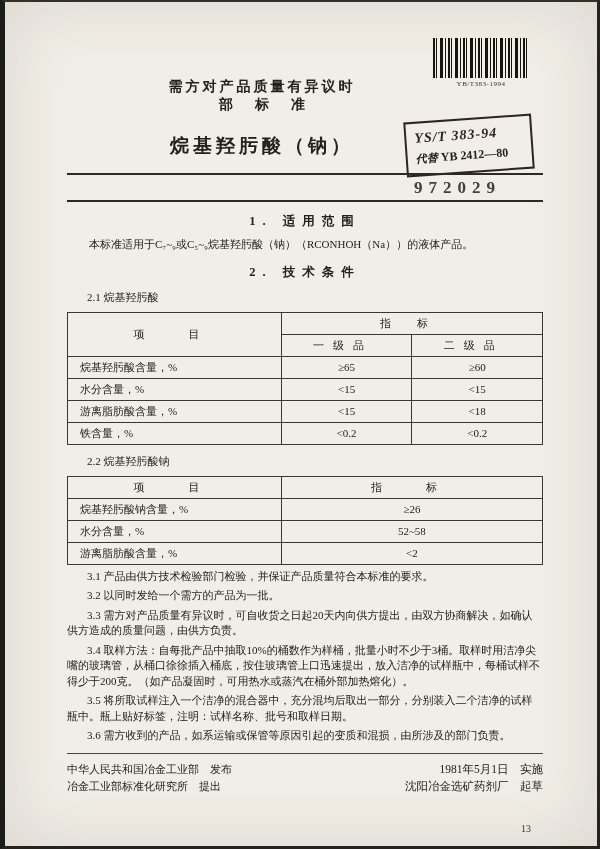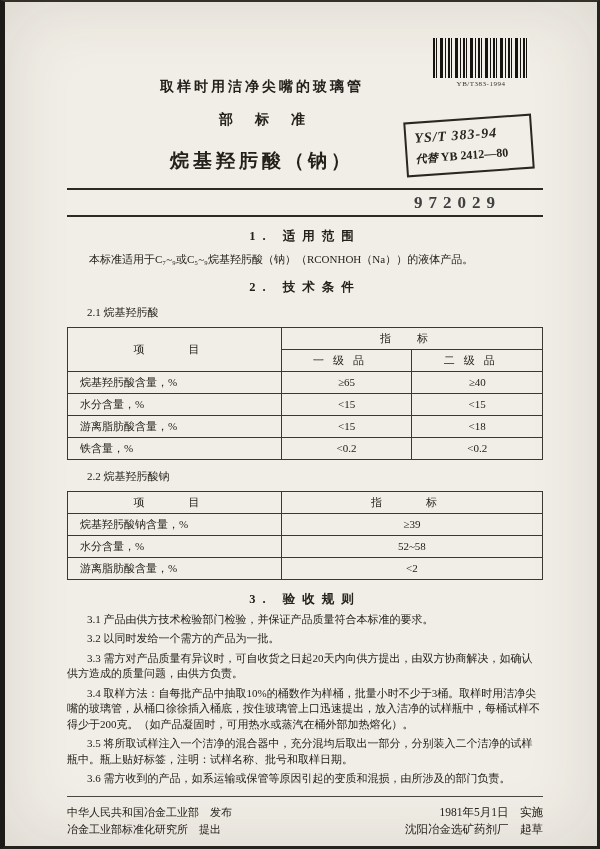--- a/index.html
+++ b/index.html
@@ -17,21 +17,21 @@
     border-right:3px solid #26231e;
     border-top:2px solid #33302a;
     border-bottom:3px solid #26231e;
     box-shadow: inset 0 0 70px rgba(60,50,35,0.12);
   }
   .content { position:relative; padding:0 54px 0 62px; }
 
   
   .head-block { margin-top:76px; width:390px; text-align:center; }
   .ministry { font-size:14px; font-weight:bold; letter-spacing:3px; }
-  .std-type { margin-top:15px; font-size:14px; font-weight:bold; letter-spacing:22px; padding-left:22px; }
+  .std-type { font-size:14px; font-weight:bold; letter-spacing:22px; padding-left:22px; }
   .doc-title { margin-top:19px; font-size:19px; font-weight:bold; letter-spacing:4px; }
 
   
   .barcode { position:absolute; top:36px; right:68px; width:96px; text-align:center; }
   .barcode-bars {
     height:40px;
     background:repeating-linear-gradient(90deg,
       #17130e 0px,#17130e 2px,#f1eee7 2px,#f1eee7 3px,
       #17130e 3px,#17130e 4px,#f1eee7 4px,#f1eee7 7px,
       #17130e 7px,#17130e 10px,#f1eee7 10px,#f1eee7 12px,
@@ -87,21 +87,21 @@
   <div class="hand-box">
     <div class="hand-line1">YS/T 383-94</div>
     <div class="hand-line2">
       <span class="hand-prefix">代替</span><span>YB 2412—80</span>
     </div>
   </div>
 
   <div class="content">
 
     <div class="head-block">
-      <div class="ministry">取样时用洁净尖嘴的玻璃管</div>
+      <div class="ministry">需方对产品质量有异议时</div>
       <div class="std-type">部标准</div>
       <div class="doc-title">烷基羟肟酸（钠）</div>
     </div>
 
     <hr class="rule rule-1">
     <div class="stamp-row">
       <span class="stamp">972029</span>
     </div>
     <hr class="rule">
 
@@ -123,21 +123,21 @@
           <td class="c sp-huge" rowspan="2">项目</td>
           <td class="c sp-big" colspan="2">指标</td>
         </tr>
         <tr>
           <td class="c sp-mid">一级品</td>
           <td class="c sp-mid">二级品</td>
         </tr>
         <tr>
           <td class="name">烷基羟肟酸含量，%</td>
           <td class="c">≥65</td>
-          <td class="c">≥40</td>
+          <td class="c">≥60</td>
         </tr>
         <tr>
           <td class="name">水分含量，%</td>
           <td class="c">&lt;15</td>
           <td class="c">&lt;15</td>
         </tr>
         <tr>
           <td class="name">游离脂肪酸含量，%</td>
           <td class="c">&lt;15</td>
           <td class="c">&lt;18</td>
@@ -157,34 +157,33 @@
           <col style="width:45%">
           <col style="width:55%">
         </colgroup>
       <tbody>
         <tr>
           <td class="c sp-huge">项目</td>
           <td class="c sp-huge">指标</td>
         </tr>
         <tr>
           <td class="name">烷基羟肟酸钠含量，%</td>
-          <td class="c">≥39</td>
+          <td class="c">≥26</td>
         </tr>
         <tr>
           <td class="name">水分含量，%</td>
           <td class="c">52~58</td>
         </tr>
         <tr>
           <td class="name">游离脂肪酸含量，%</td>
           <td class="c">&lt;2</td>
         </tr>
       </tbody>
     </table>
 
-    <div class="sec-head">3. 验收规则</div>
 
     <div class="par">3.1 产品由供方技术检验部门检验，并保证产品质量符合本标准的要求。</div>
     <div class="par">3.2 以同时发给一个需方的产品为一批。</div>
     <div class="par">3.3 需方对产品质量有异议时，可自收货之日起20天内向供方提出，由双方协商解决，如确认供方造成的质量问题，由供方负责。</div>
     <div class="par">3.4 取样方法：自每批产品中抽取10%的桶数作为样桶，批量小时不少于3桶。取样时用洁净尖嘴的玻璃管，从桶口徐徐插入桶底，按住玻璃管上口迅速提出，放入洁净的试样瓶中，每桶试样不得少于200克。（如产品凝固时，可用热水或蒸汽在桶外部加热熔化）。</div>
     <div class="par">3.5 将所取试样注入一个洁净的混合器中，充分混均后取出一部分，分别装入二个洁净的试样瓶中。瓶上贴好标签，注明：试样名称、批号和取样日期。</div>
     <div class="par">3.6 需方收到的产品，如系运输或保管等原因引起的变质和混损，由所涉及的部门负责。</div>
 
     <hr class="rule-thin footer-rule">
 

